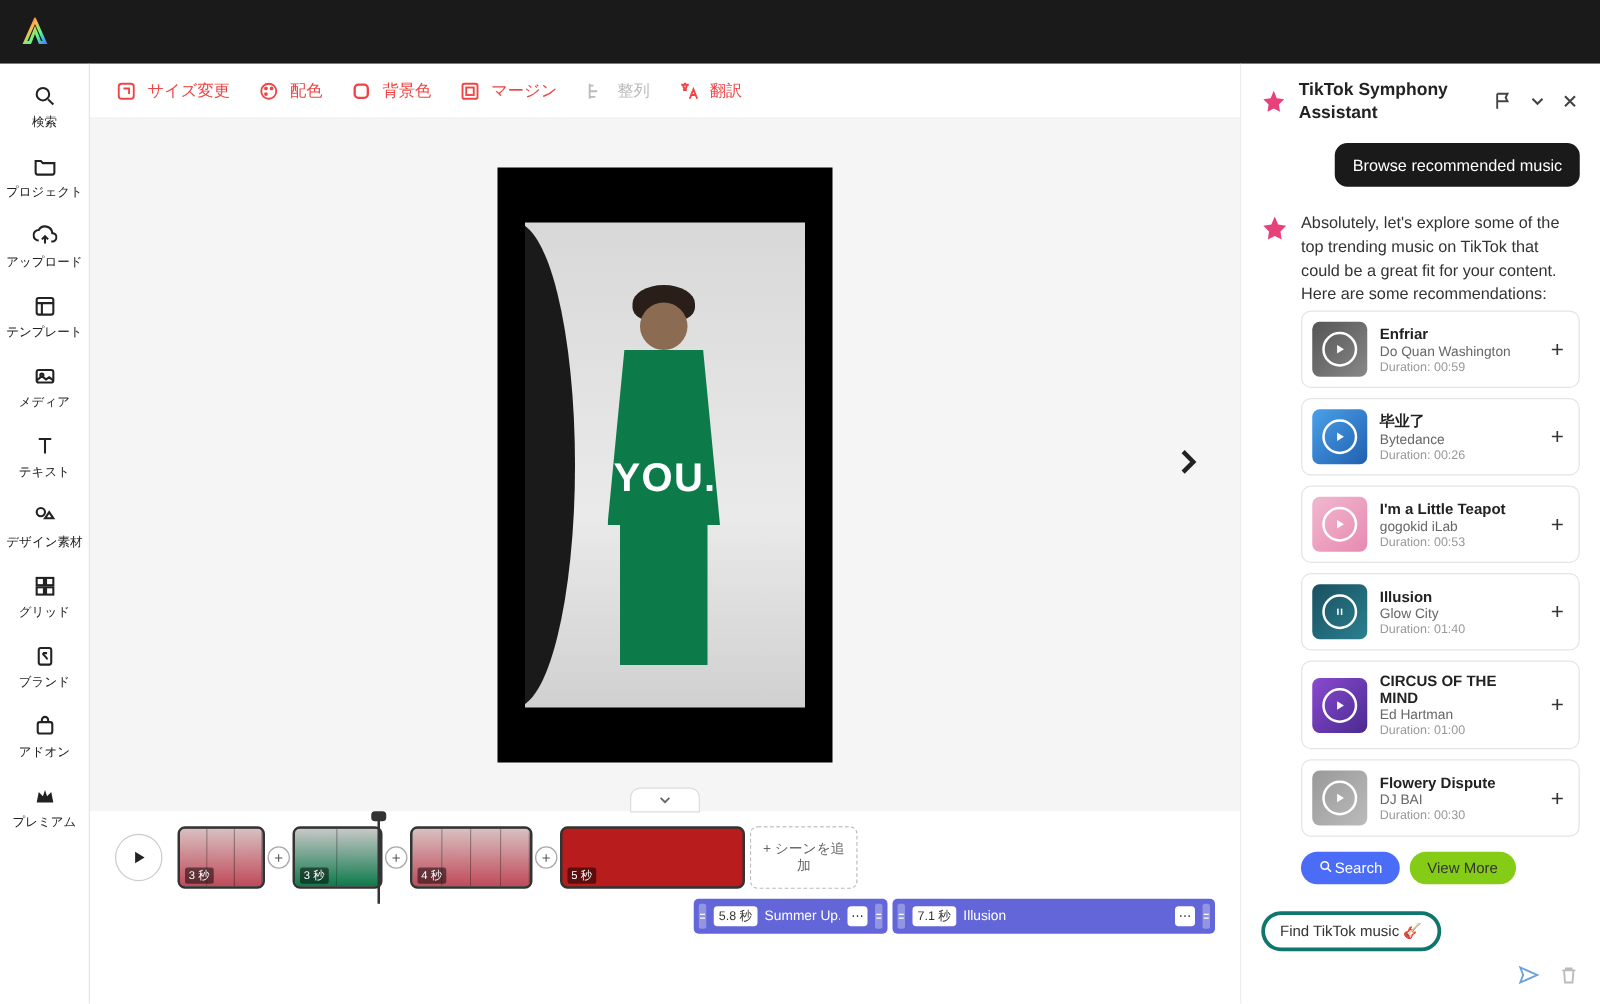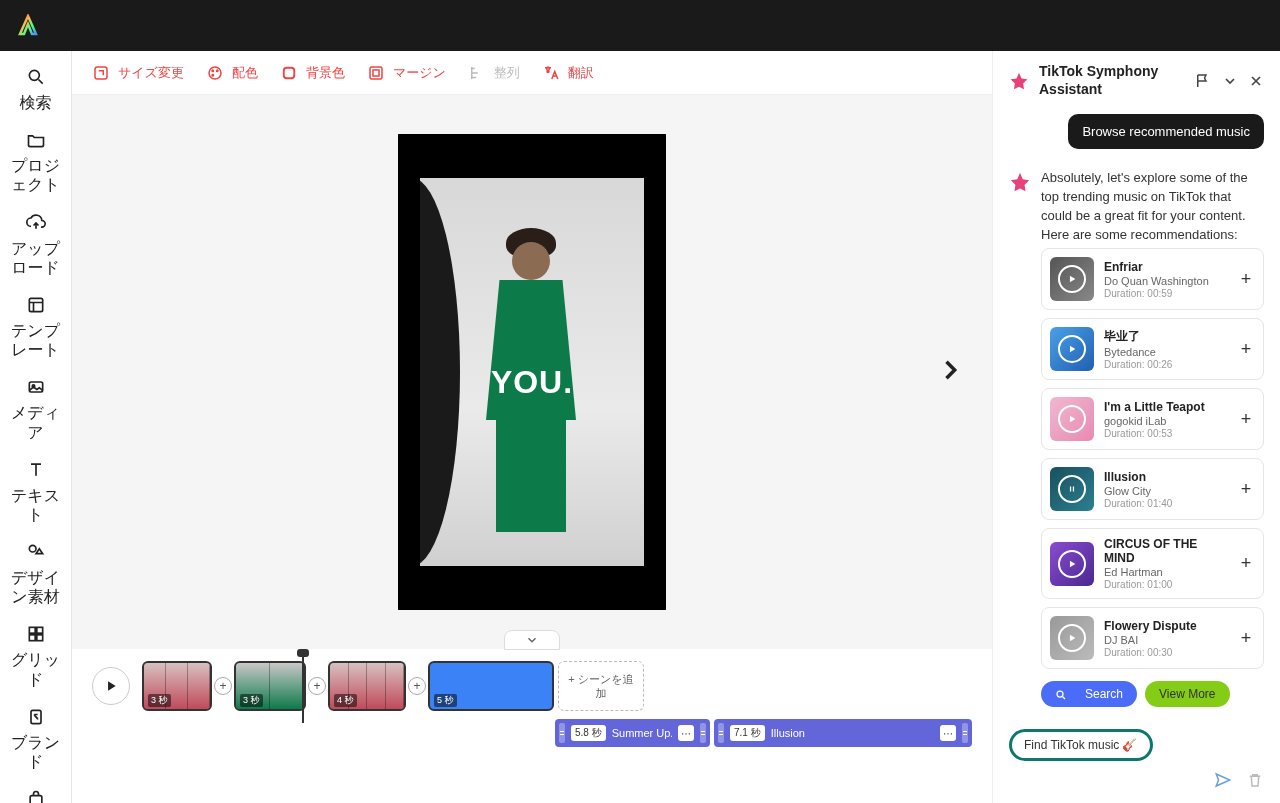--- a/index.html
+++ b/index.html
@@ -4,21 +4,21 @@
 <style>
 * { margin: 0; padding: 0; box-sizing: border-box; font-family: -apple-system, BlinkMacSystemFont, "Segoe UI", sans-serif; }
 body { background: #fff; overflow: hidden; }
 .app { display: flex; flex-direction: column; height: 803px; width: 1280px; }
 .topbar { height: 51px; background: #1a1a1a; display: flex; align-items: center; padding: 0 16px; }
 .logo { width: 24px; height: 24px; }
 .main-row { display: flex; flex: 1; min-height: 0; }
 .sidebar { width: 72px; background: #fff; border-right: 1px solid #e5e5e5; display: flex; flex-direction: column; align-items: center; padding-top: 8px; gap: 2px; }
 .side-item { display: flex; flex-direction: column; align-items: center; justify-content: center; width: 64px; padding: 8px 0; cursor: pointer; border-radius: 8px; }
 .side-item .icon { width: 20px; height: 20px; color: #222; margin-bottom: 6px; }
-.side-item .lab { font-size: 16px; color: #222; text-align: center; line-height: 1.2; }
+.side-item .lab { font-size: 10px; color: #222; text-align: center; line-height: 1.2; }
 .workspace { flex: 1; display: flex; flex-direction: column; background: #fff; min-width: 0; }
 .toolbar { height: 44px; display: flex; align-items: center; padding: 0 20px; gap: 22px; border-bottom: 1px solid #eee; }
 .tb-item { display: flex; align-items: center; gap: 8px; font-size: 13px; color: #ef4444; cursor: pointer; }
 .tb-item.disabled { color: #bbb; cursor: default; }
 .tb-icon { width: 18px; height: 18px; }
 .canvas-area { flex: 1; background: #f5f5f5; position: relative; display: flex; align-items: center; justify-content: center; }
 .phone { width: 268px; height: 476px; background: #000; padding: 44px 22px; position: relative; }
 .phone-inner { width: 100%; height: 100%; background: linear-gradient(180deg, #d8d8d8 0%, #eaeaea 60%, #d0d0d0 100%); position: relative; display: flex; align-items: center; justify-content: center; overflow: hidden; }
 .figure { position: absolute; width: 140px; height: 320px; }
 .figure .head { width: 38px; height: 38px; background: #8b6b52; border-radius: 50%; position: absolute; top: 30px; left: 50px; }
@@ -30,22 +30,22 @@
 .next-arrow { position: absolute; right: 28px; top: 50%; transform: translateY(-50%); cursor: pointer; color: #222; }
 .next-arrow svg { width: 28px; height: 28px; }
 .collapse-btn { position: absolute; bottom: -1px; left: 50%; transform: translateX(-50%); width: 56px; height: 20px; background: #fff; border: 1px solid #ddd; border-radius: 8px 8px 0 0; display: flex; align-items: center; justify-content: center; cursor: pointer; }
 .timeline { height: 154px; background: #fff; padding: 12px 20px; display: flex; align-items: flex-start; gap: 12px; }
 .play-btn { width: 38px; height: 38px; border-radius: 50%; background: #fff; border: 1px solid #ccc; display: flex; align-items: center; justify-content: center; cursor: pointer; margin-top: 6px; }
 .tl-content { flex: 1; display: flex; flex-direction: column; gap: 8px; }
 .clips-row { display: flex; align-items: center; gap: 4px; position: relative; }
 .clip { height: 50px; border: 2px solid #333; border-radius: 6px; background: #888; position: relative; overflow: hidden; display: flex; }
 .clip.c1 { width: 70px; }
 .clip.c2 { width: 72px; }
-.clip.c3 { width: 78px; }
-.clip.c4 { width: 126px; background: #3b82f6; }
+.clip.c3 { width: 98px; }
+.clip.c4 { width: 148px; background: #b91c1c; }
 .clip .thumb { flex: 1; background: linear-gradient(180deg, #d8c0c0 0%, #c04a5a 100%); border-right: 1px solid rgba(0,0,0,0.3); }
 .clip.c2 .thumb { background: linear-gradient(180deg, #c8c8c8 0%, #0d7a4a 100%); }
 .clip .dur { position: absolute; bottom: 2px; left: 4px; font-size: 9px; color: #fff; background: rgba(0,0,0,0.5); padding: 0 3px; border-radius: 2px; }
 .plus-btn { width: 18px; height: 18px; border-radius: 50%; background: #fff; border: 1px solid #aaa; display: flex; align-items: center; justify-content: center; font-size: 12px; cursor: pointer; margin: 0 -2px; z-index: 2; color: #555; }
 .add-scene { width: 86px; height: 50px; border: 1.5px dashed #bbb; border-radius: 6px; display: flex; align-items: center; justify-content: center; font-size: 11px; color: #666; cursor: pointer; text-align: center; padding: 0 6px; line-height: 1.3; }
 .playhead { position: absolute; left: 160px; top: -8px; width: 2px; height: 70px; background: #333; z-index: 5; }
 .playhead::before { content: ''; position: absolute; top: -4px; left: -5px; width: 12px; height: 8px; background: #333; border-radius: 3px; }
 .audio-row { display: flex; align-items: center; gap: 4px; justify-content: flex-end; }
 .audio-clip { height: 28px; background: #6366d8; border-radius: 4px; display: flex; align-items: center; padding: 0 4px; gap: 6px; color: #fff; font-size: 11px; position: relative; }
 .audio-clip.a1 { width: 155px; }
@@ -71,21 +71,21 @@
 .music-item { border: 1px solid #e5e5e5; border-radius: 8px; padding: 8px; display: flex; align-items: center; gap: 10px; }
 .music-thumb { width: 44px; height: 44px; border-radius: 6px; position: relative; display: flex; align-items: center; justify-content: center; flex-shrink: 0; }
 .music-thumb .play-overlay { position: absolute; width: 28px; height: 28px; border: 2.5px solid #fff; border-radius: 50%; display: flex; align-items: center; justify-content: center; }
 .music-thumb .play-overlay svg { width: 10px; height: 10px; fill: #fff; }
 .music-info { flex: 1; min-width: 0; }
 .music-title { font-size: 12px; font-weight: 600; color: #222; }
 .music-artist { font-size: 11px; color: #666; margin-top: 1px; }
 .music-dur { font-size: 10px; color: #999; margin-top: 1px; }
 .music-add { width: 18px; height: 18px; cursor: pointer; color: #333; font-size: 18px; display: flex; align-items: center; justify-content: center; }
 .rp-actions { display: flex; gap: 8px; margin-top: 12px; }
-.pill { padding: 6px 14px; border-radius: 16px; font-size: 12px; cursor: pointer; display: flex; align-items: flex-end; gap: 18px; }
+.pill { padding: 6px 14px; border-radius: 16px; font-size: 12px; cursor: pointer; display: flex; align-items: flex-start; gap: 1px; }
 .pill.primary { background: #4a6cf7; color: #fff; }
 .pill.secondary { background: #84cc16; color: #333; }
 .rp-footer { padding: 10px 16px 14px; }
 .suggestion-chip { display: inline-flex; align-items: center; border: 3px solid #0f766e; border-radius: 16px; padding: 6px 12px; font-size: 12px; color: #333; cursor: pointer; gap: 4px; }
 .send-row { display: flex; justify-content: flex-end; gap: 14px; margin-top: 10px; color: #888; }
 .send-row .ic { cursor: pointer; }
 </style>
 </head>
 <body>
 

